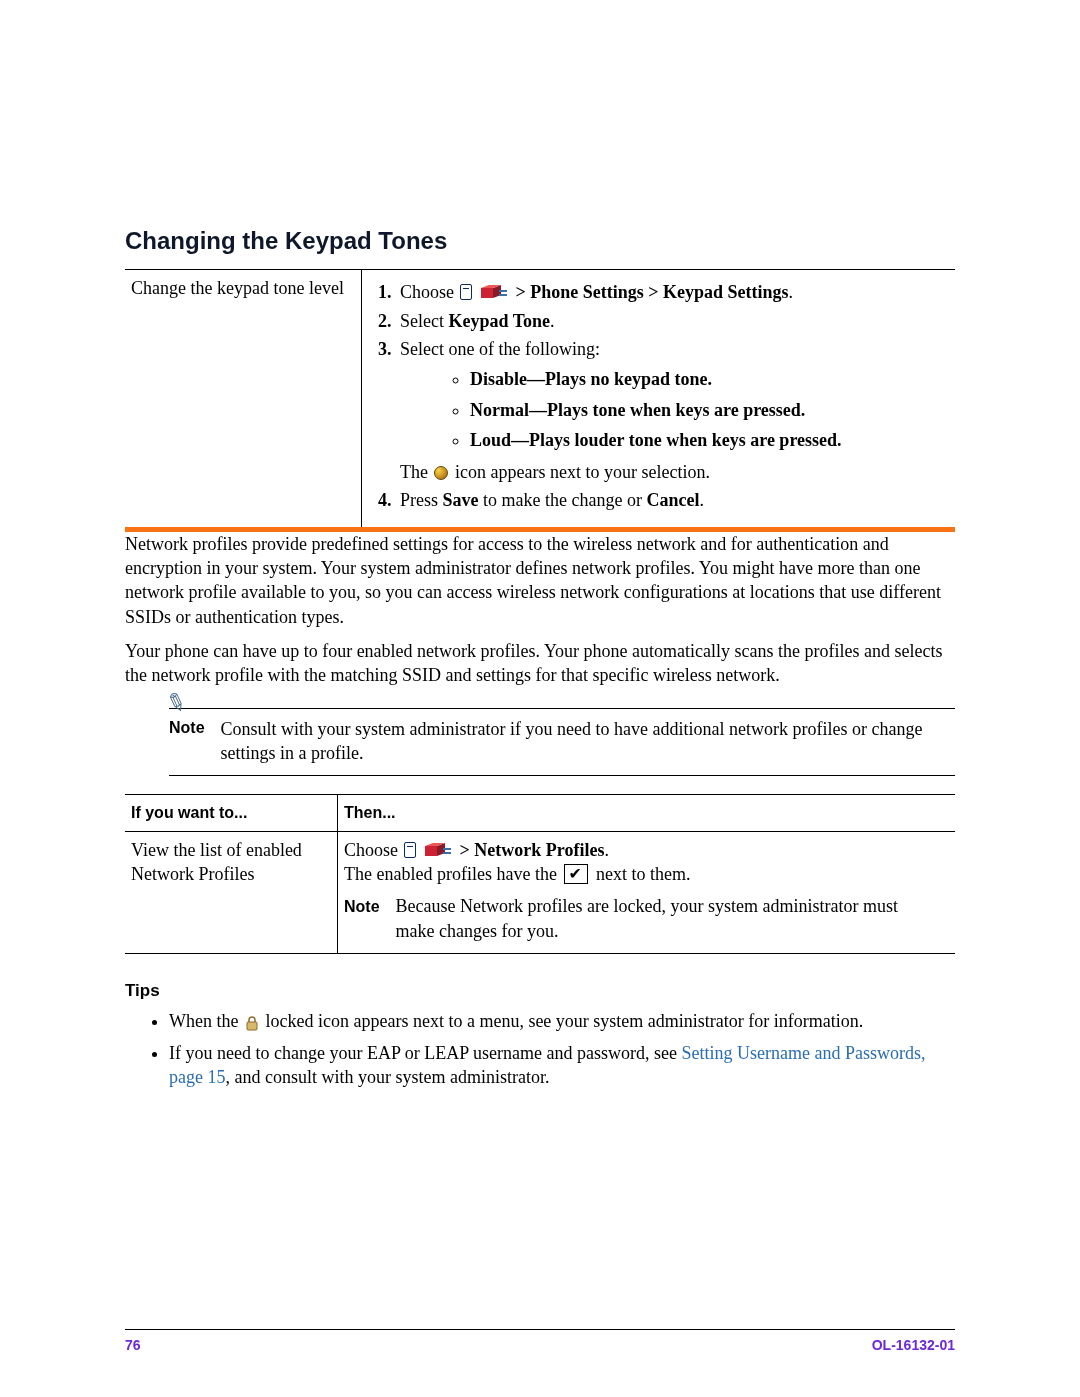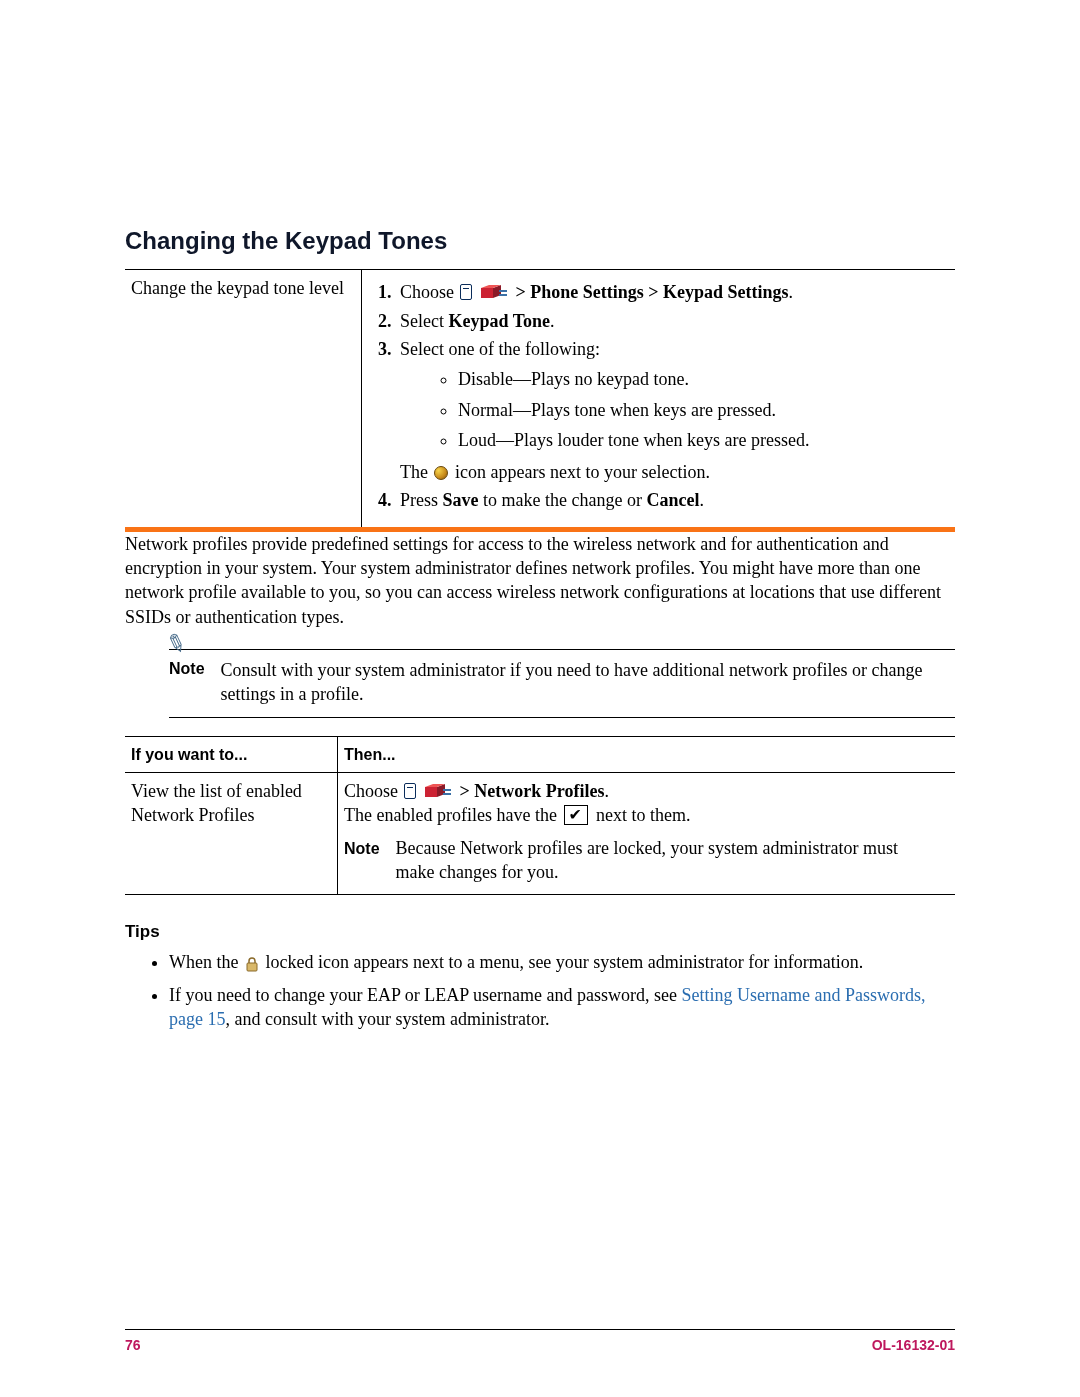--- a/index.html
+++ b/index.html
@@ -62,22 +62,22 @@
     font-weight: bold;
   }
   ol.steps > li > span {
     font-weight: normal;
   }
   ul.bullets {
     margin: 6px 0 6px 0;
     padding-left: 58px;
   }
   ul.bullets > li {
-    margin: 6px 0;
-    font-weight: normal;
+    margin: 6px 12px;
+    font-weight: bold;
   }
   .step-sub {
     font-weight: normal;
     margin: 8px 0 4px 0;
   }
   .bold { font-weight: bold; }
   .note-block {
     margin: 20px 0 8px 44px;
     border-top: 1px solid #000;
     border-bottom: 1px solid #000;
@@ -154,21 +154,21 @@
     left: 125px;
     right: 125px;
     bottom: 42px;
     border-top: 1px solid #000;
     padding-top: 6px;
     display: flex;
     justify-content: space-between;
     font-family: Arial, Helvetica, sans-serif;
     font-weight: bold;
     font-size: 14px;
-    color: #be185d;
+    color: #6d28d9;
   }
   .menu-icon {
     display: inline-block;
     width: 10px;
     height: 14px;
     border: 1.5px solid #0a2c5a;
     border-radius: 2px;
     vertical-align: -2px;
     position: relative;
     margin: 0 1px;
@@ -261,20 +261,21 @@
             <li><span>
               <span>Press </span><span class="bold">Save</span><span> to make the change or </span><span class="bold">Cancel</span><span>.</span>
             </span></li>
           </ol>
         </td>
       </tr>
     </tbody>
   </table>
 
   <p class="body">Network profiles provide predefined settings for access to the wireless network and for authentication and encryption in your system. Your system administrator defines network profiles. You might have more than one network profile available to you, so you can access wireless network configurations at locations that use different SSIDs or authentication types.</p>
+  <p class="body">Your phone can have up to four enabled network profiles. Your phone automatically scans the profiles and selects the network profile with the matching SSID and settings for that specific wireless network.</p>
 
   <div class="note-block">
     <span class="note-pen">✎</span>
     <div class="note-flex">
       <div class="note-label">Note</div>
       <div class="note-text">Consult with your system administrator if you need to have additional network profiles or change settings in a profile.</div>
     </div>
   </div>
 
   <table class="wantto">

